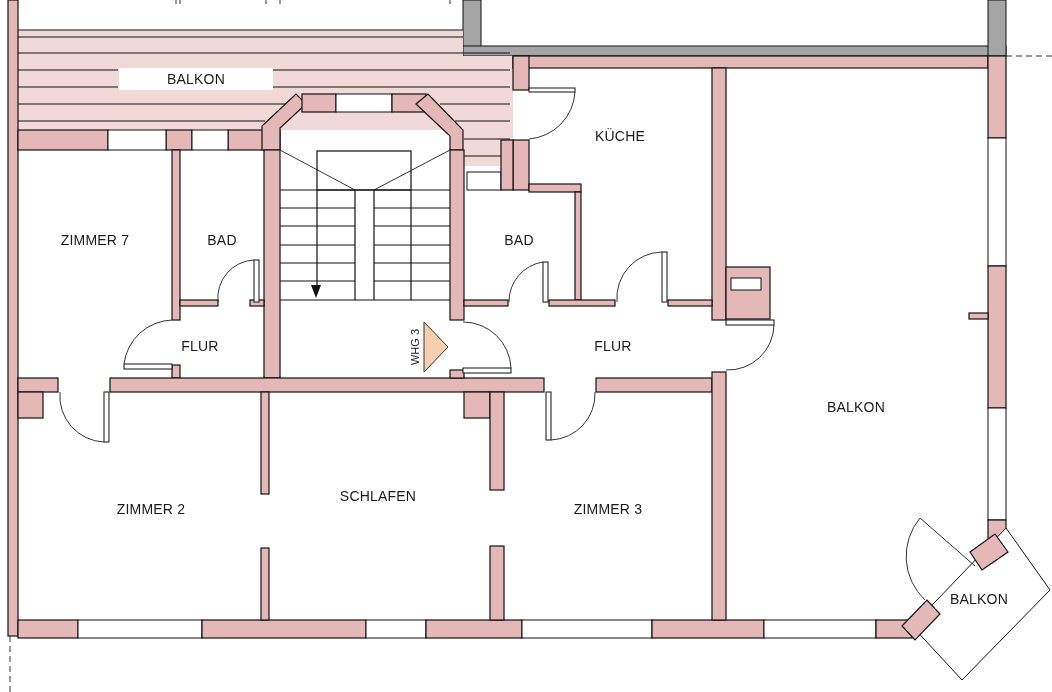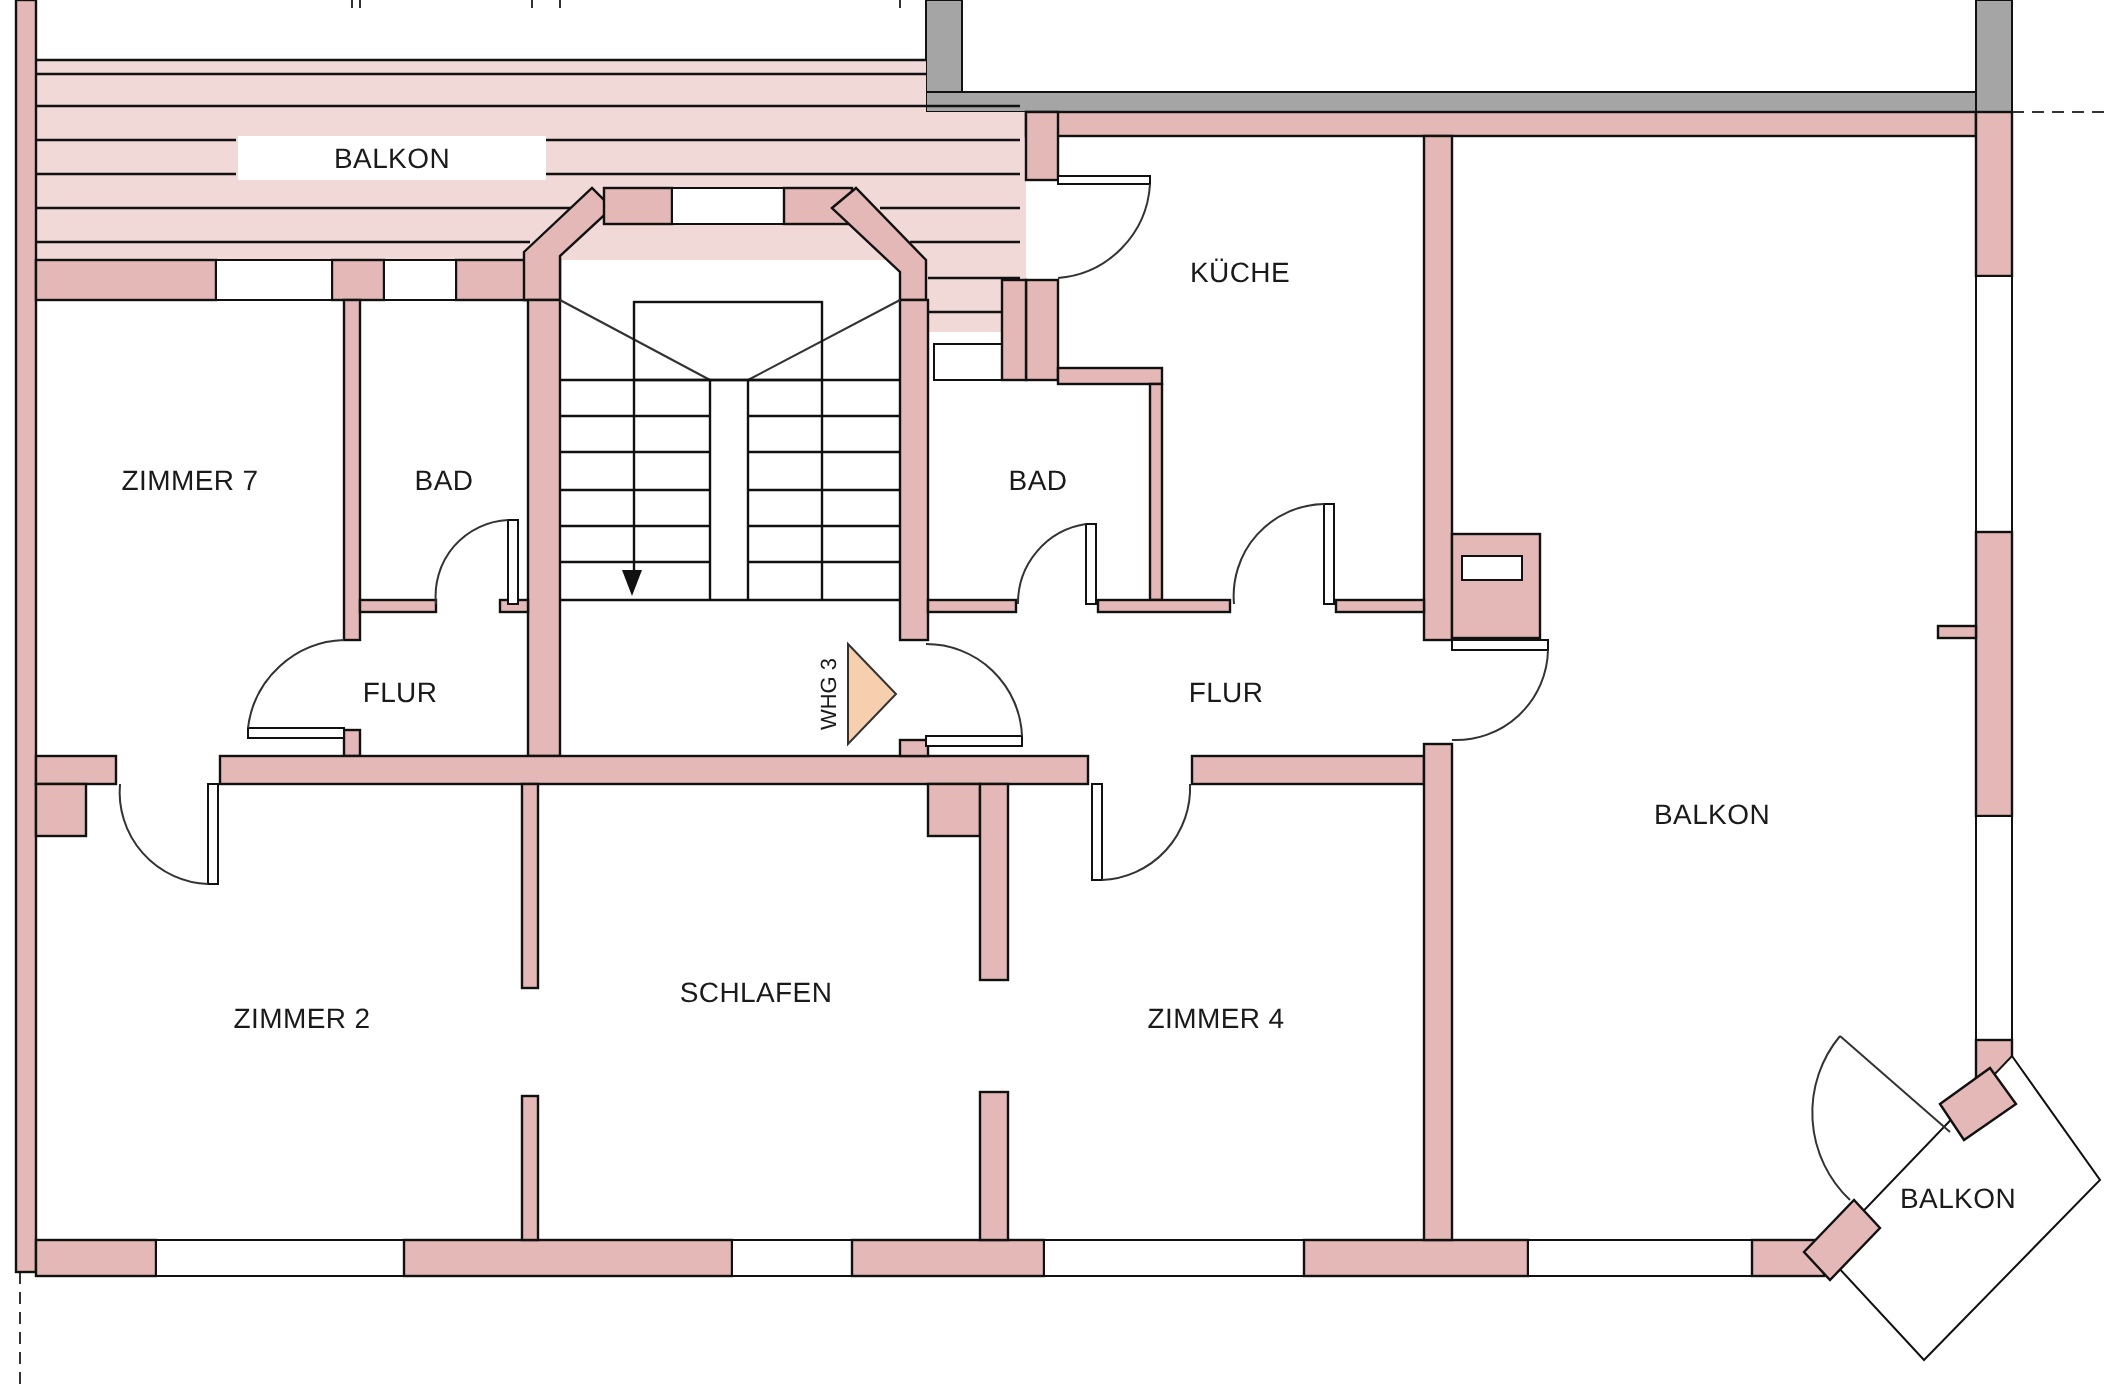--- a/index.html
+++ b/index.html
@@ -172,16 +172,16 @@
 <div class="lbl bg" style="left:196px;top:79px;">BALKON</div>
 <div class="lbl" style="left:620px;top:136px;text-align:center;">KÜCHE</div>
 <div class="lbl" style="left:95px;top:240px;">ZIMMER 7</div>
 <div class="lbl" style="left:222px;top:240px;">BAD</div>
 <div class="lbl" style="left:519px;top:240px;">BAD</div>
 <div class="lbl" style="left:200px;top:346px;">FLUR</div>
 <div class="lbl" style="left:613px;top:346px;">FLUR</div>
 <div class="lbl" style="left:856px;top:407px;">BALKON</div>
 <div class="lbl" style="left:139px;top:509px;margin-left:12px;">ZIMMER 2</div>
 <div class="lbl" style="left:378px;top:496px;">SCHLAFEN</div>
-<div class="lbl" style="left:608px;top:509px;">ZIMMER 4</div>
+<div class="lbl" style="left:608px;top:509px;">ZIMMER 3</div>
 <div class="lbl" style="left:979px;top:599px;">BALKON</div>
 <div class="whg" style="left:415px;top:347px;">WHG 3</div>
 </div>
 
 </body></html>

